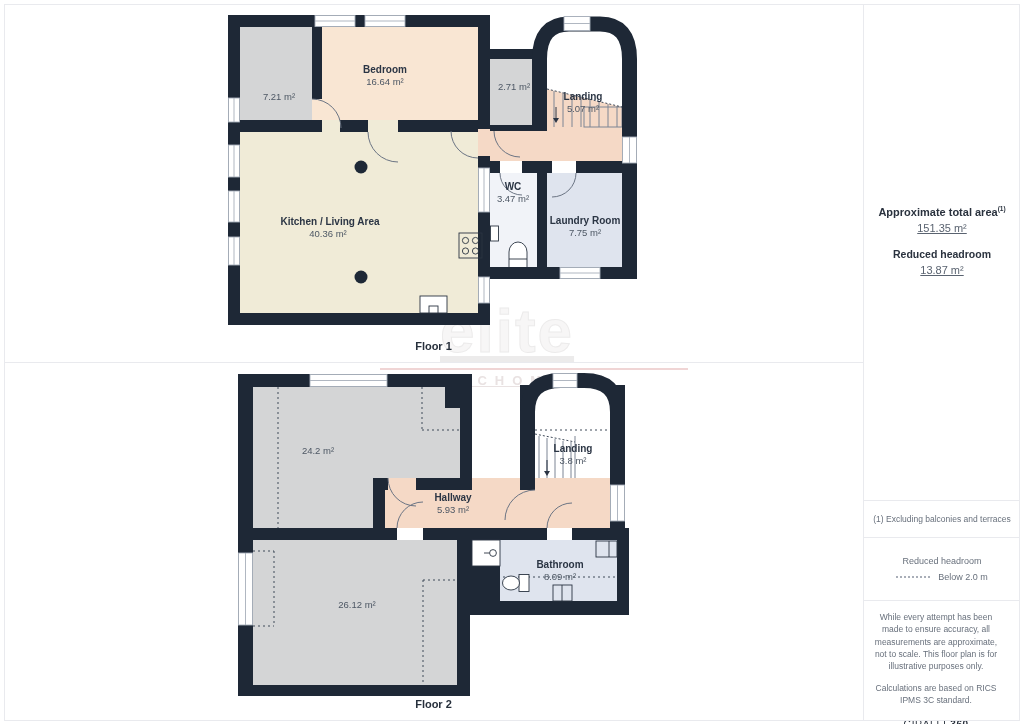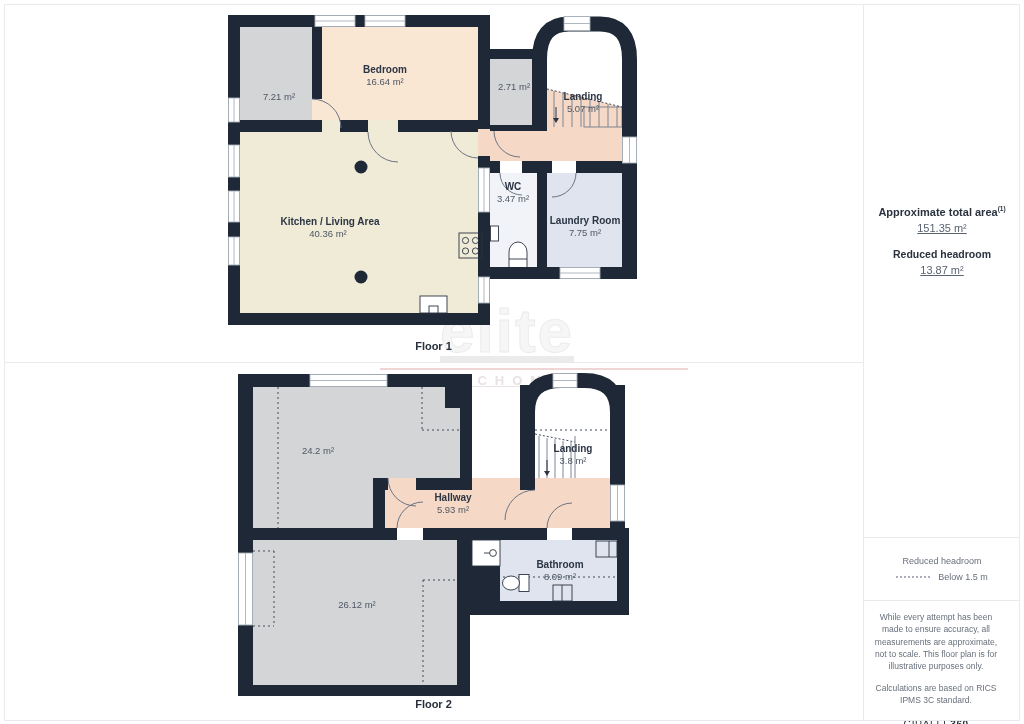--- a/index.html
+++ b/index.html
@@ -271,23 +271,26 @@
 
 <aside class="abs sidebar">
   <div class="cell cell-main">
     <div class="sb-title">
       <span>Approximate total area</span><sup>(1)</sup>
     </div>
     <div class="sb-value">151.35 m²</div>
     <div class="sb-title2">Reduced headroom</div>
     <div class="sb-value">13.87 m²</div>
   </div>
+  <div class="cell cell-footnote">
+    <span>(1) Excluding balconies and terraces</span>
+  </div>
   <div class="cell cell-legend">
     <div>Reduced headroom</div>
-    <div><span class="dots"></span><span>Below 1.5 m</span></div>
+    <div><span class="dots"></span><span>Below 2.0 m</span></div>
   </div>
   <div class="cell cell-disclaimer">
     <p>While every attempt has been made to ensure accuracy, all measurements are approximate, not to scale. This floor plan is for illustrative purposes only.</p>
     <p>Calculations are based on RICS IPMS 3C standard.</p>
     <div class="brand">
       <span>GIRAFFE</span><b>360</b>
     </div>
   </div>
 </aside>
 

